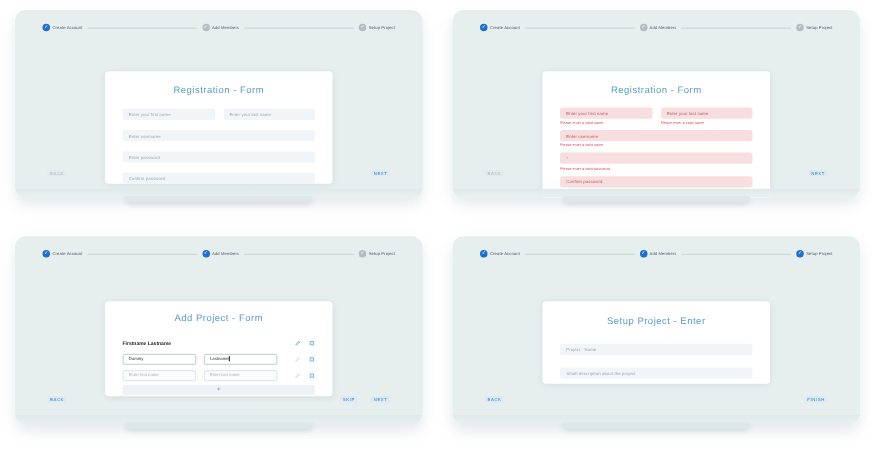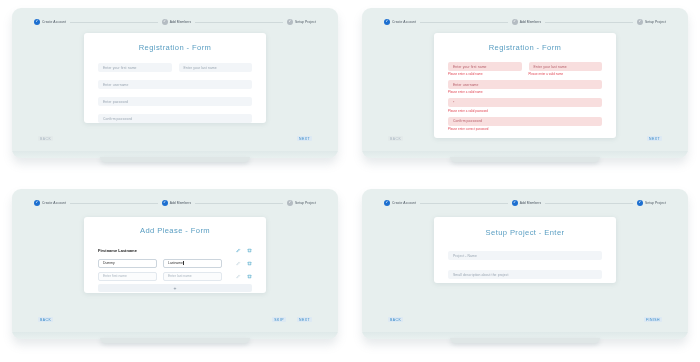--- a/index.html
+++ b/index.html
@@ -21,21 +21,21 @@
   .dot{width:6px;height:6px;border-radius:50%;position:relative;flex:0 0 auto;
        display:flex;align-items:center;justify-content:center;}
   .dot.active{background:#1d6fd0;}
   .dot.idle{background:#b4bcc2;}
   .dot span{color:#fff;font-size:3.4px;line-height:1;font-weight:bold;}
   .step-label{font-size:3.3px;color:#4a5560;white-space:nowrap;letter-spacing:.1px;}
   .connector{flex:1 1 auto;height:1px;background:#cfd9da;margin:0 4px;}
 
   
   .card{position:absolute;background:#ffffff;border-radius:3px;
-        box-shadow:0 1px 5px rgba(90,120,130,.14);}
+        box-shadow:0 1px 5px rgba(90,120,130,.14);margin-top:24px;}
   .card-title{text-align:center;color:#5a9ec2;font-size:7.6px;letter-spacing:.4px;}
 
   .field{background:#f2f5f8;border-radius:2px;height:9px;display:flex;align-items:center;
          padding-left:5px;box-sizing:border-box;}
   .field .ph{font-size:3.4px;color:#9aa6b2;letter-spacing:.1px;}
   .field.err{background:#f8dede;}
   .field.err .ph{color:#b65d68;}
   .errmsg{font-size:2.9px;color:#e0414f;margin-top:1.2px;letter-spacing:.05px;}
 
   .row2{display:flex;gap:7px;}
@@ -211,21 +211,21 @@
         <div class="connector"></div>
         <div class="step">
           <div class="dot idle">
               <span>✓</span>
             </div>
           <div class="step-label">Setup Project</div>
         </div>
       </div>
 
       <div class="card" style="left:72px;top:28px;width:182px;height:76px;">
-        <div class="card-title" style="margin-top:9px;">Add Please - Form</div>
+        <div class="card-title" style="margin-top:9px;">Add Project - Form</div>
         <div style="padding:0 14px;margin-top:10px;">
 
           <div class="m-row">
             <div class="m-name">Firstname Lastname</div>
             <div class="acts">
               <svg class="icon" viewBox="0 0 16 16">
                 <path d="M2 12l1 -2 7 -7 2 2 -7 7z" fill="none" stroke="#3f9ec8" stroke-width="1.6"></path>
               </svg>
               <svg class="icon" viewBox="0 0 16 16">
                 <rect x="2.5" y="2.5" width="11" height="11" rx="1.5" fill="#79bdd6"></rect>

